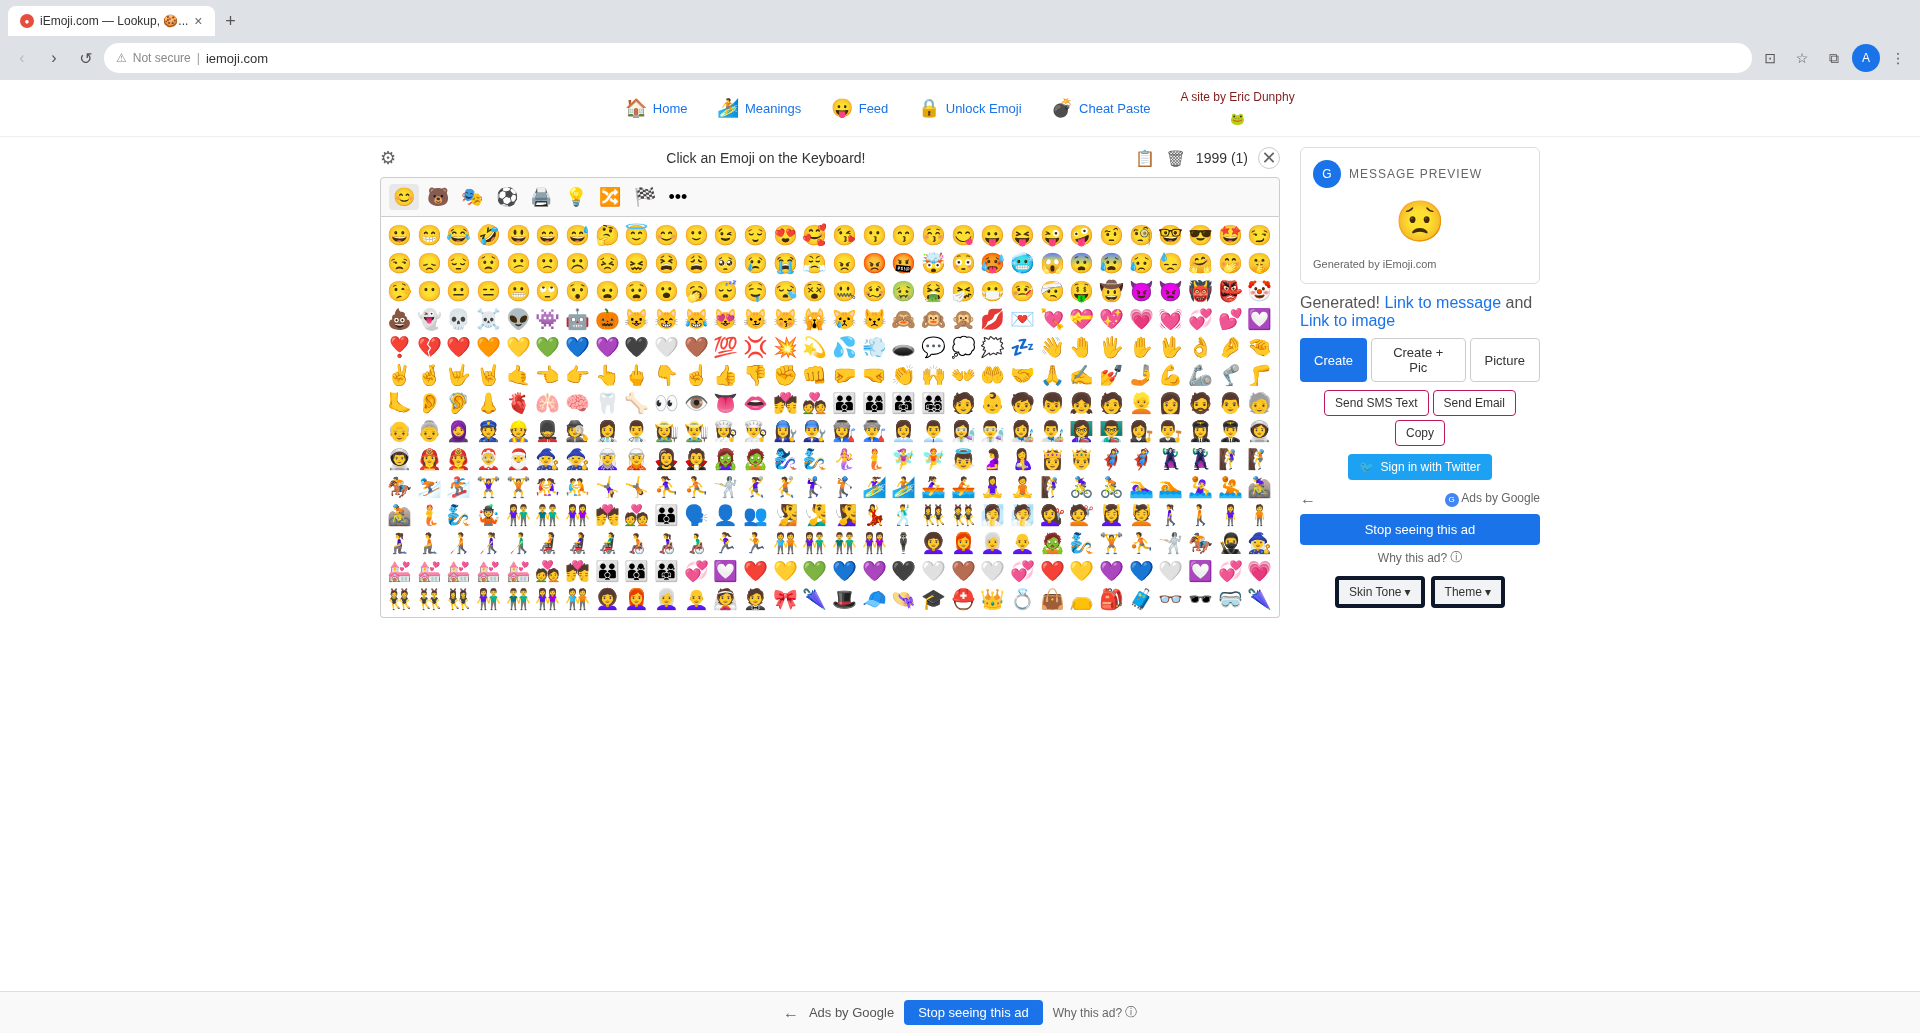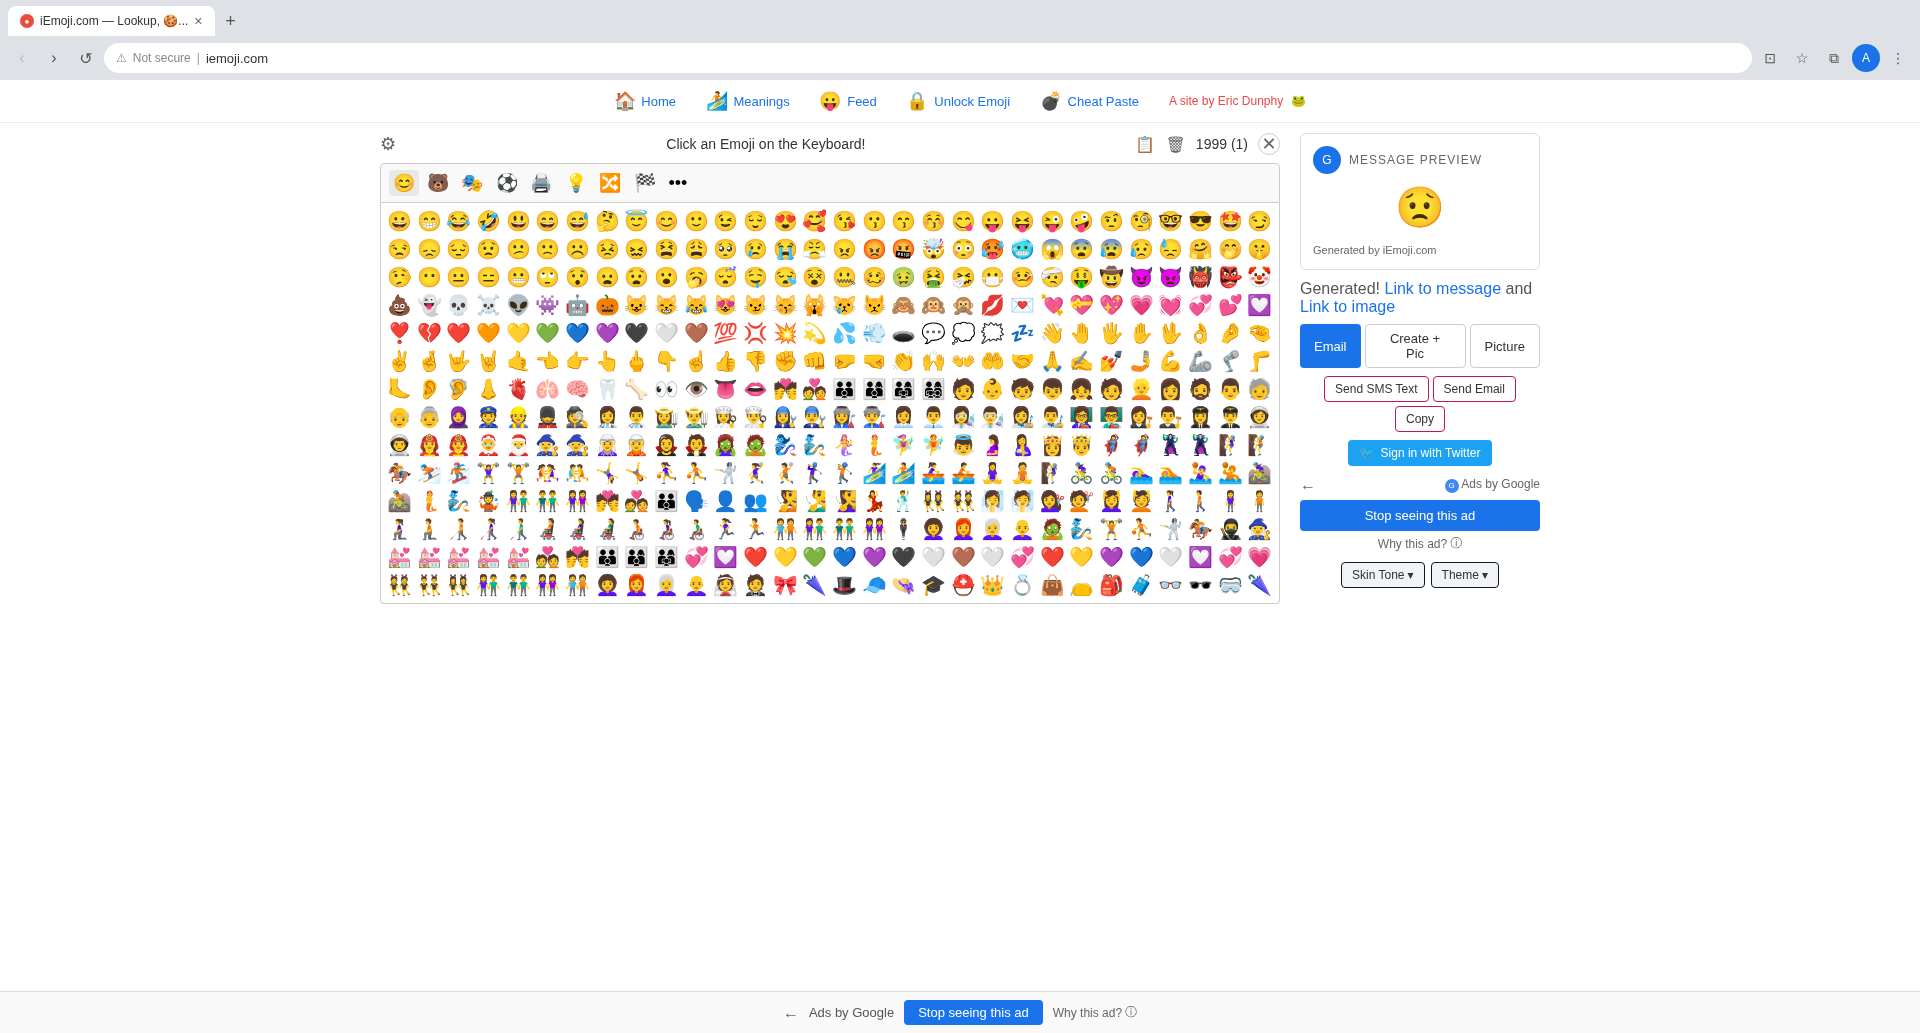--- a/index.html
+++ b/index.html
@@ -21,21 +21,21 @@
     .browser-action-btn { width: 28px; height: 28px; display: flex; align-items: center; justify-content: center; border-radius: 50%; color: #555; cursor: pointer; font-size: 14px; }
     .avatar-btn { width: 28px; height: 28px; background: #1a73e8; border-radius: 50%; display: flex; align-items: center; justify-content: center; color: white; font-size: 12px; cursor: pointer; }
 
     
     .page { background: #fff; min-height: calc(100vh - 80px); }
 
     
     .top-nav { display: flex; justify-content: center; align-items: center; padding: 10px 20px; gap: 30px; border-bottom: 1px solid #eee; }
     .nav-item { display: flex; align-items: center; gap: 5px; color: #1a73e8; text-decoration: none; font-size: 13px; cursor: pointer; }
     .nav-emoji { font-size: 18px; }
-    .site-credit { display: flex; align-items: center; gap: 8px; color: #ef4444; font-size: 12px; }
+    .site-credit { display: flex; align-items: center; gap: 8px; color: #7f1d1d; font-size: 12px; flex-direction: column; }
 
     
     .main-content { display: flex; padding: 10px 20px; gap: 20px; max-width: 1200px; margin: 0 auto; }
 
     
     .left-panel { flex: 1; }
 
     .toolbar-row { display: flex; align-items: center; gap: 10px; margin-bottom: 8px; }
     .gear-icon { font-size: 18px; color: #666; cursor: pointer; }
     .instruction-text { font-size: 14px; color: #333; flex: 1; text-align: center; }
@@ -69,21 +69,21 @@
     .btn-secondary { background: #fff; color: #333; border: 1px solid #ccc; border-radius: 4px; padding: 6px 14px; font-size: 13px; cursor: pointer; }
 
     .share-buttons { display: flex; gap: 4px; margin: 8px 0; justify-content: center; flex-wrap: wrap; }
     .btn-sms { background: #fff; color: #333; border: 1px solid #be185d; border-radius: 4px; padding: 5px 10px; font-size: 12px; cursor: pointer; }
 
     .twitter-btn { display: flex; align-items: center; gap: 6px; background: #1da1f2; color: white; border: none; border-radius: 4px; padding: 6px 12px; font-size: 12px; cursor: pointer; margin: 6px 0; }
     .stop-ad-btn { background: #1a73e8; color: white; border: none; border-radius: 4px; padding: 6px 14px; font-size: 13px; cursor: pointer; width: 100%; margin-bottom: 4px; }
     .why-ad { font-size: 12px; color: #666; cursor: pointer; display: flex; align-items: center; justify-content: center; gap: 3px; }
 
     .bottom-options { display: flex; gap: 6px; margin-top: 10px; justify-content: center; }
-    .option-btn { background: #f1f3f4; color: #333; border: 1px solid #0f172a; border-radius: 4px; padding: 5px 10px; font-size: 12px; cursor: pointer; display: flex; align-items: center; gap: 3px; }
+    .option-btn { background: #f1f3f4; color: #333; border: 4px solid #0f172a; border-radius: 4px; padding: 5px 10px; font-size: 12px; cursor: pointer; display: flex; align-items: center; gap: 3px; }
 
     
     .bottom-ads { background: #f9f9f9; border-top: 1px solid #ddd; padding: 8px; text-align: center; position: fixed; bottom: 0; width: 100%; z-index: 100; }
     .bottom-ads-inner { display: flex; align-items: center; justify-content: center; gap: 10px; }
     .bottom-ads-label { font-size: 13px; color: #555; }
     .arrow-left { cursor: pointer; color: #666; font-size: 16px; }
     .bottom-stop-btn { background: #1a73e8; color: white; border: none; border-radius: 4px; padding: 5px 14px; font-size: 13px; cursor: pointer; }
     .bottom-why { font-size: 12px; color: #666; cursor: pointer; display: flex; align-items: center; gap: 3px; }
   </style>
 </head>
@@ -617,21 +617,21 @@
         <a href="#" style="color:#1a73e8;">
           <span>Link to message</span>
         </a>
         <span>and</span>
         <a href="#" style="color:#1a73e8;">
           <span>Link to image</span>
         </a>
       </div>
 
       <div class="action-buttons">
-        <button class="btn-primary">Email</button>
+        <button class="btn-primary">Create</button>
         <button class="btn-secondary">Create + Pic</button>
         <button class="btn-secondary">Picture</button>
       </div>
 
       <div class="share-buttons">
         <button class="btn-sms">Send SMS Text</button>
         <button class="btn-sms">Send Email</button>
         <button class="btn-sms">Copy</button>
       </div>
 

